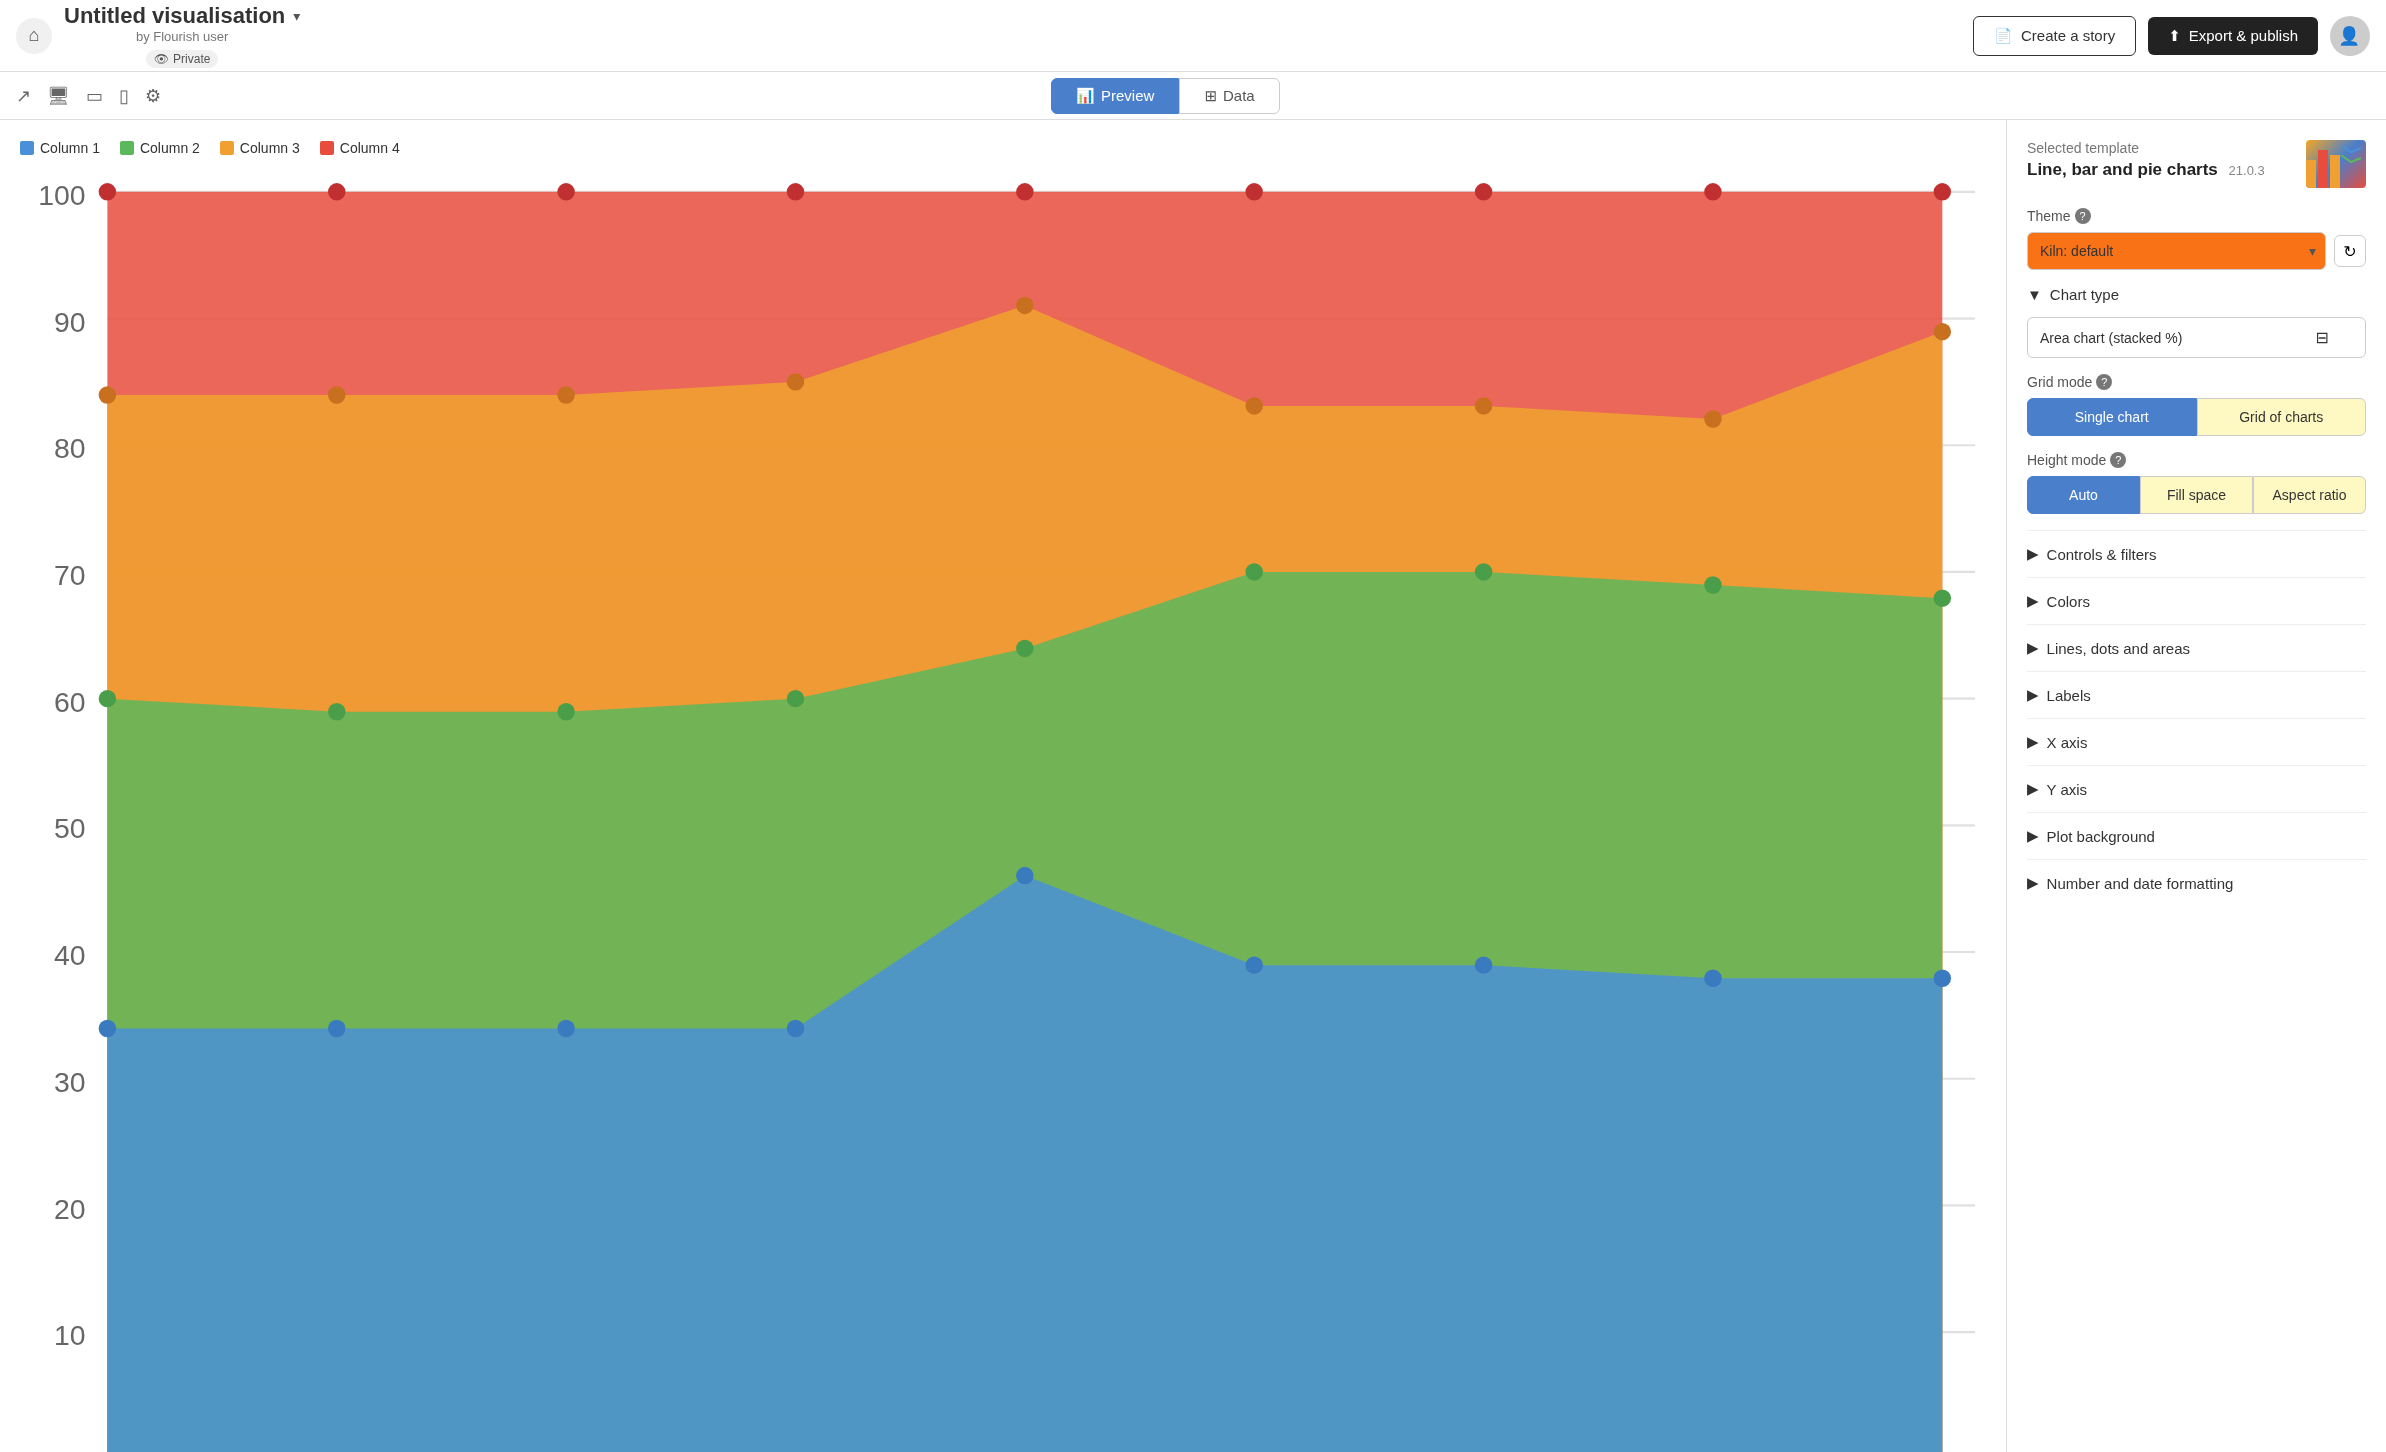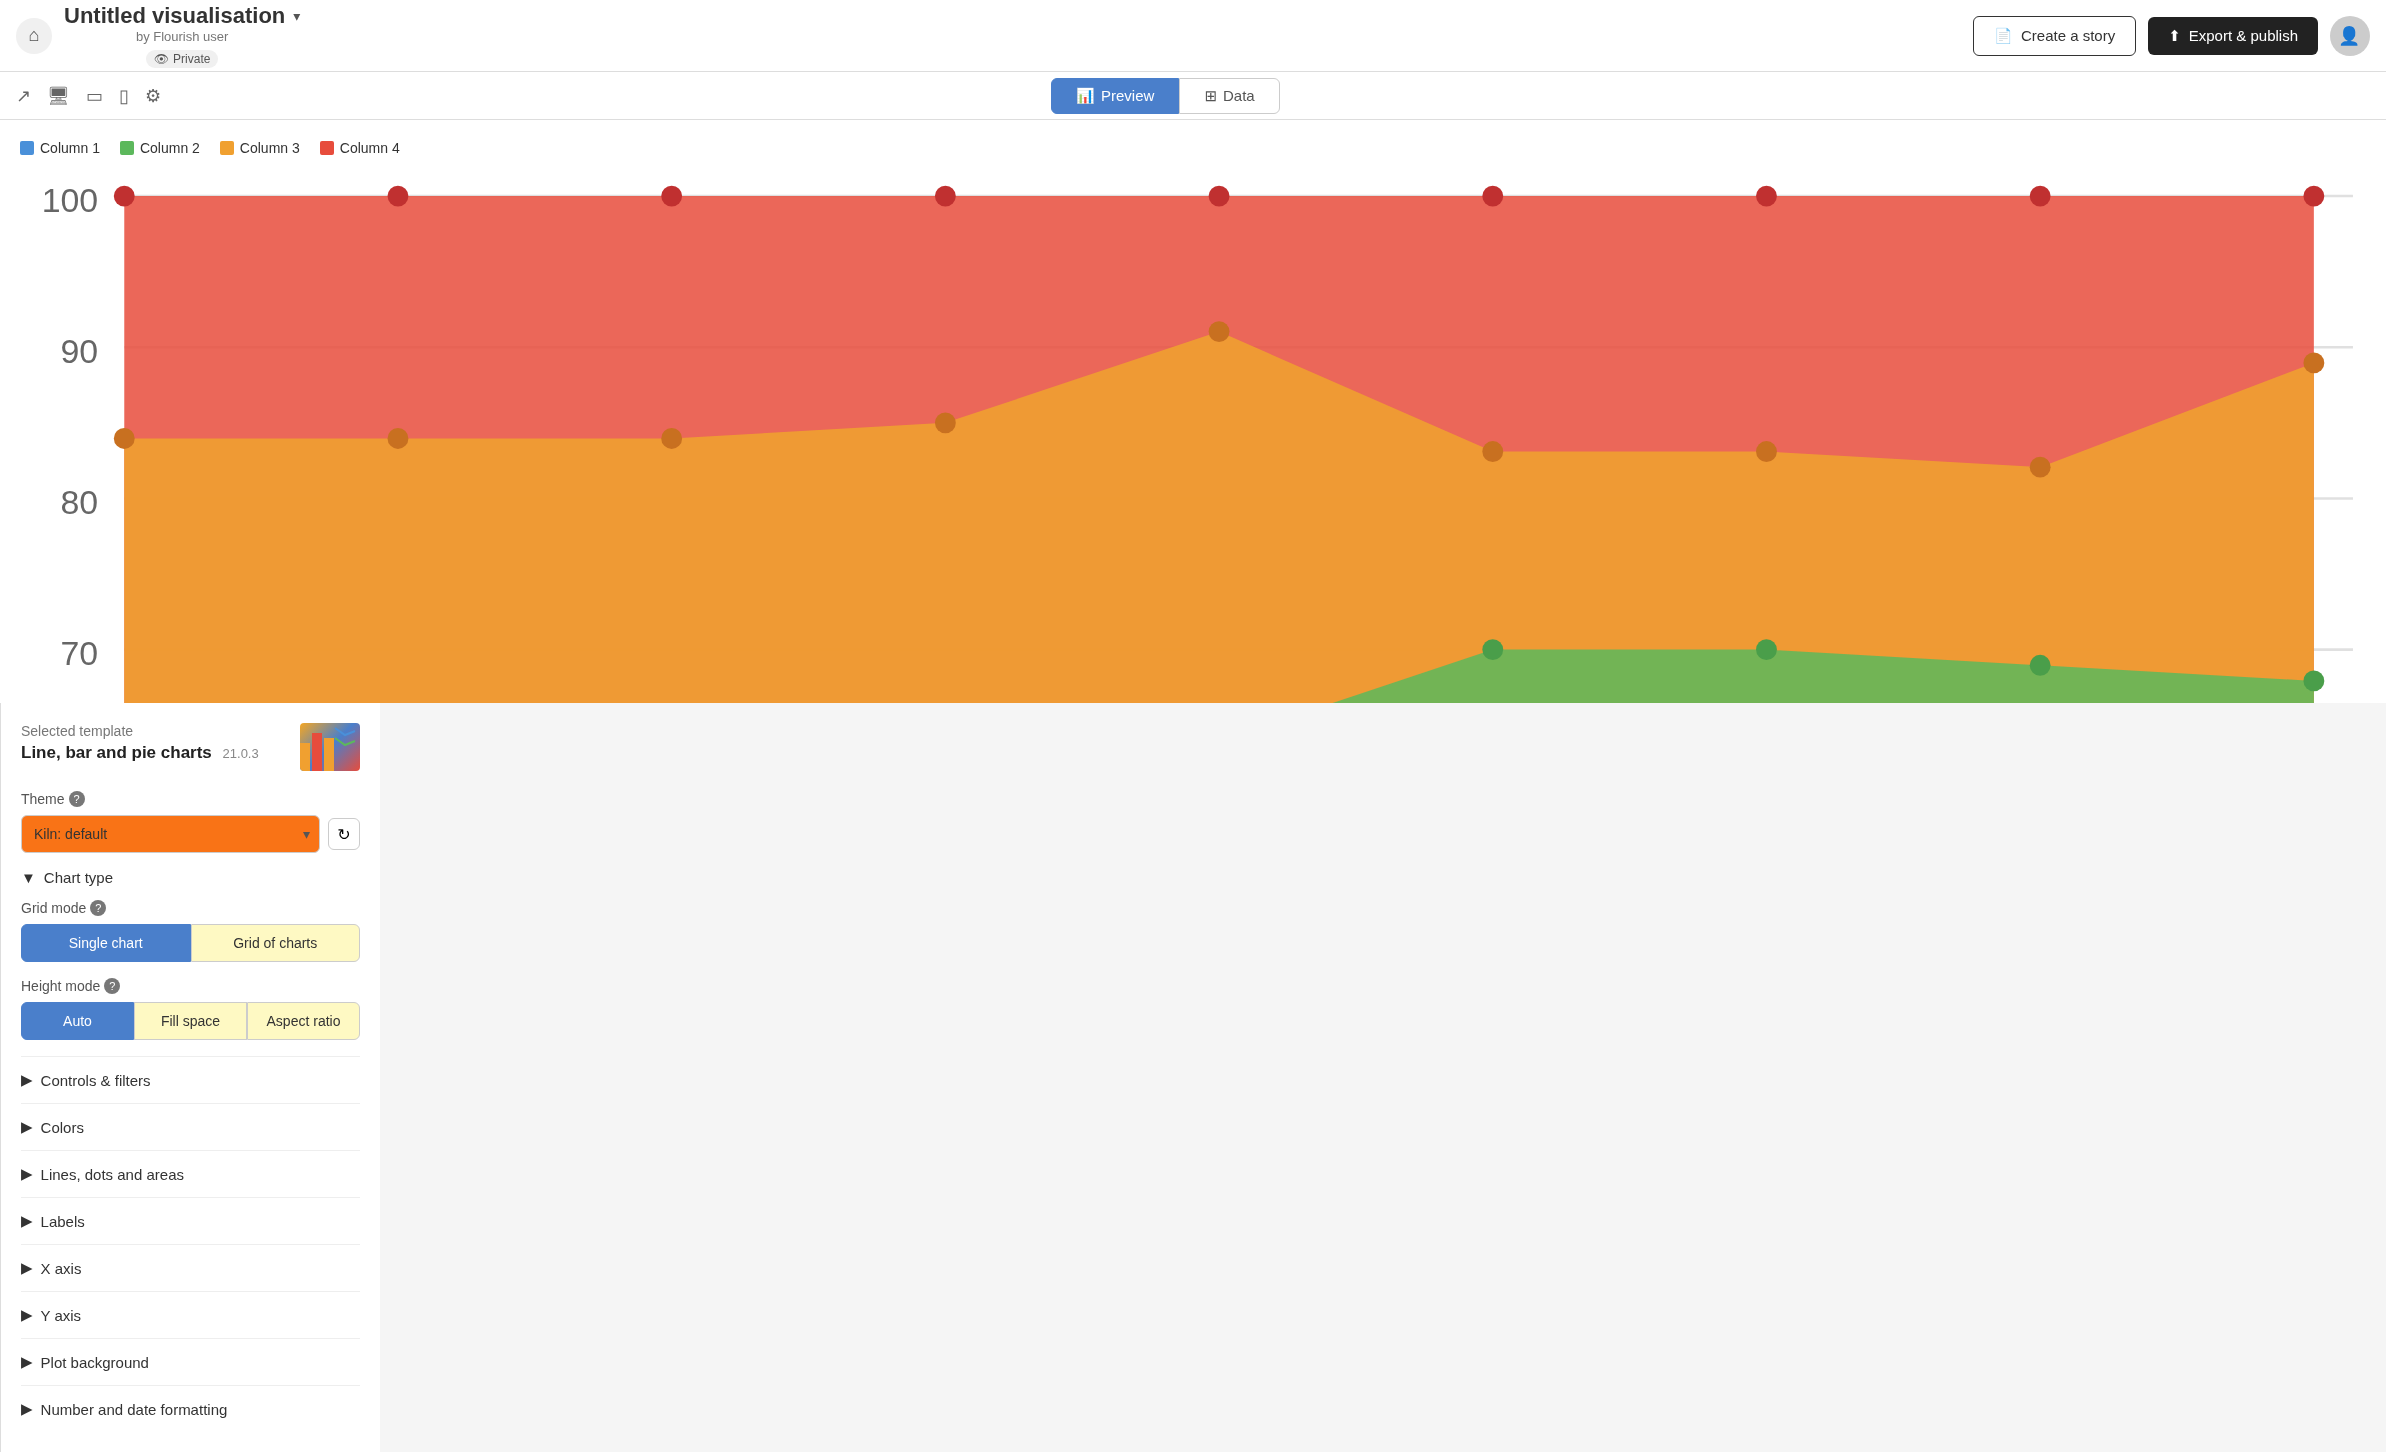--- a/index.html
+++ b/index.html
@@ -54,21 +54,21 @@
     .toolbar-center { display: flex; align-items: center; gap: 0; }
     .tab-btn {
       padding: 8px 24px; border: 1.5px solid #ccc; background: #fff;
       font-size: 15px; cursor: pointer; color: #555; display: flex; align-items: center; gap: 6px;
     }
     .tab-btn.active { background: #4a7fcb; color: #fff; border-color: #4a7fcb; }
     .tab-btn:first-child { border-radius: 6px 0 0 6px; }
     .tab-btn:last-child { border-radius: 0 6px 6px 0; }
 
     
-    .main { display: flex; height: calc(100vh - 120px); flex-direction: column; }
+    .main { display: flex; height: calc(100vh - 120px); }
 
     
     .chart-area {
       flex: 1; background: #fff; padding: 20px; overflow: hidden;
       display: flex; flex-direction: column;
     }
     .legend { display: flex; align-items: center; gap: 20px; margin-bottom: 12px; }
     .legend-item { display: flex; align-items: center; gap: 6px; font-size: 14px; color: #333; }
     .legend-dot { width: 14px; height: 14px; border-radius: 2px; }
 
@@ -340,20 +340,26 @@
       <button class="refresh-btn" style="position:static;transform:none;">↻</button>
     </div>
 
     <div class="expandable-section" style="border-top:none;padding-top:0;">
       <span class="expandable-label">
         <span>▼</span>
         <span>Chart type</span>
       </span>
     </div>
 
+    <div class="chart-type-wrapper">
+      <div class="chart-type-display">
+        <span>Area chart (stacked %)</span>
+        <span style="font-size:16px;">⊟</span>
+      </div>
+    </div>
 
     <div class="section-label">
       <span>Grid mode</span>
       <span class="info-icon">?</span>
     </div>
     <div class="btn-group">
       <button class="btn-group-item active">Single chart</button>
       <button class="btn-group-item">Grid of charts</button>
     </div>
 

